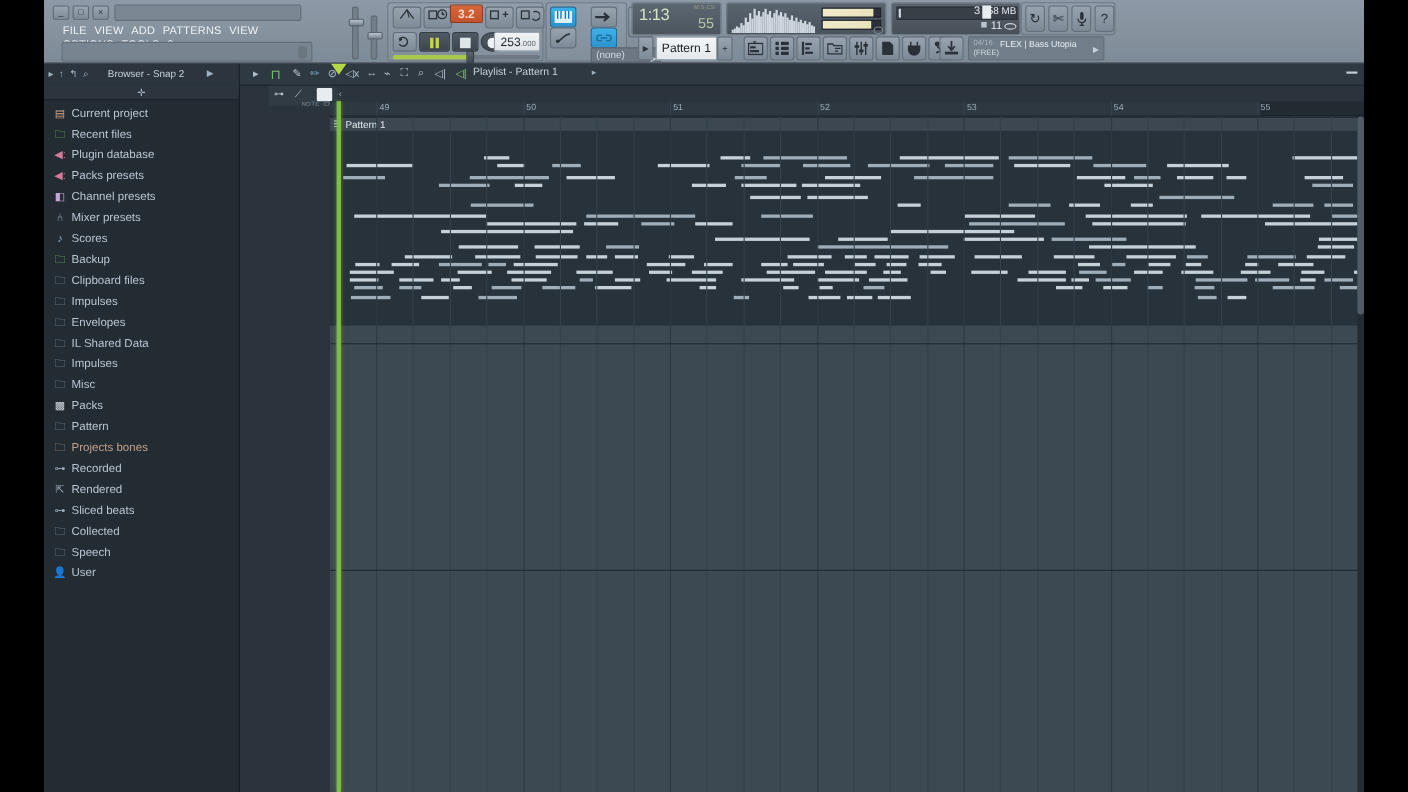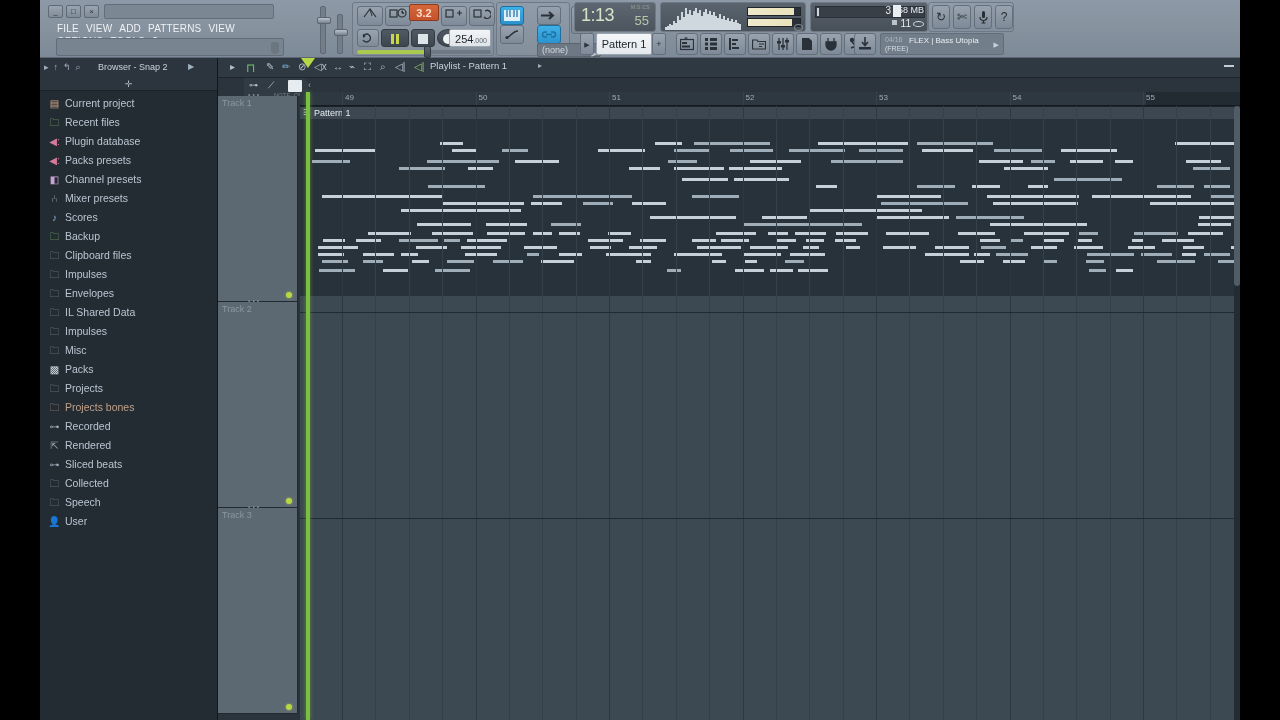--- a/index.html
+++ b/index.html
@@ -105,21 +105,21 @@
     position:absolute; left:40px; top:40px; width:64px; height:14px;
     background:#6d7884; border:1px solid #5a6571; border-radius:2px;
     color:#d2d9e0; font-size:9px; line-height:13px; padding-left:4px;
   }
   #none-arrow { position:absolute; right:3px; top:3px; color:#c3ccd4; font-size:7px; }
 
   
   #timewrap { left:534px; top:2px; width:82px; height:30px;
     background:linear-gradient(180deg,#5d6771,#4c555e); }
   #time-main { position:absolute; left:6px; top:2px; color:#d6e2c6;
-    font-size:18px; font-family:"Liberation Sans", sans-serif; letter-spacing:-.5px; }
+    font-size:15px; font-family:"Liberation Sans", sans-serif; letter-spacing:-.5px; }
   #time-cs { position:absolute; right:6px; top:10px; color:#b6c4a8; font-size:13px; }
   #time-unit { position:absolute; right:5px; top:1px; color:#97a48e; font-size:5px; letter-spacing:.3px; }
 
   
   #wavewrap { left:620px; top:2px; width:146px; height:30px;
     background:linear-gradient(180deg,#5a646e,#4a535c); }
   #waveform { position:absolute; left:4px; top:3px; width:76px; height:24px; overflow:hidden; }
   .wbar { position:absolute; bottom:0; width:2px; background:#cfd8df; }
   #meters { position:absolute; left:86px; top:4px; width:54px; height:20px; }
   .meter { position:absolute; left:0; width:54px; height:9px;
@@ -359,21 +359,21 @@
         <svg width="10" height="10" viewBox="0 0 10 10" style="margin:4px auto; display:block;">
             <rect x="0" y="0" width="10" height="10" fill="#dfe6ea"></rect>
           </svg>
       </div>
       <div class="tbtn dark" style="left:84px; top:26px; width:22px; height:18px; border-radius:50%;">
         <svg width="10" height="10" viewBox="0 0 10 10" style="margin:4px auto; display:block;">
             <circle cx="5" cy="5" r="5" fill="#eef3f6"></circle>
           </svg>
       </div>
       <div id="bpm-display">
-        <span>254</span><span class="dec">.000</span>
+        <span>253</span><span class="dec">.000</span>
       </div>
       <div id="tempo-slider">
         <div id="tempo-fill"></div>
         <div id="tempo-thumb"></div>
       </div>
     </div>
 
     <div id="group2" class="tb-panel">
       <div class="gbtn active" style="left:3px; top:3px;">
         <svg width="16" height="11" viewBox="0 0 16 11" style="margin:3px auto; display:block;">
@@ -590,21 +590,21 @@
         <div class="bitem"><span class="bi-ic" style="color: rgb(154, 168, 180);">⑃</span><span class="bi-lb" style="color: rgb(185, 198, 209);">Mixer presets</span></div>
         <div class="bitem"><span class="bi-ic" style="color: rgb(143, 180, 212);">♪</span><span class="bi-lb" style="color: rgb(185, 198, 209);">Scores</span></div>
         <div class="bitem"><span class="bi-ic" style="color: rgb(127, 196, 107);">🗀</span><span class="bi-lb" style="color: rgb(185, 198, 209);">Backup</span></div>
         <div class="bitem"><span class="bi-ic" style="color: rgb(141, 154, 166);">🗀</span><span class="bi-lb" style="color: rgb(185, 198, 209);">Clipboard files</span></div>
         <div class="bitem"><span class="bi-ic" style="color: rgb(141, 154, 166);">🗀</span><span class="bi-lb" style="color: rgb(185, 198, 209);">Impulses</span></div>
         <div class="bitem"><span class="bi-ic" style="color: rgb(141, 154, 166);">🗀</span><span class="bi-lb" style="color: rgb(185, 198, 209);">Envelopes</span></div>
         <div class="bitem"><span class="bi-ic" style="color: rgb(141, 154, 166);">🗀</span><span class="bi-lb" style="color: rgb(185, 198, 209);">IL Shared Data</span></div>
         <div class="bitem"><span class="bi-ic" style="color: rgb(141, 154, 166);">🗀</span><span class="bi-lb" style="color: rgb(185, 198, 209);">Impulses</span></div>
         <div class="bitem"><span class="bi-ic" style="color: rgb(141, 154, 166);">🗀</span><span class="bi-lb" style="color: rgb(185, 198, 209);">Misc</span></div>
         <div class="bitem"><span class="bi-ic" style="color: rgb(207, 215, 222);">▩</span><span class="bi-lb" style="color: rgb(185, 198, 209);">Packs</span></div>
-        <div class="bitem"><span class="bi-ic" style="color: rgb(141, 154, 166);">🗀</span><span class="bi-lb" style="color: rgb(185, 198, 209);">Projects</span></div>
+        <div class="bitem"><span class="bi-ic" style="color: rgb(141, 154, 166);">🗀</span><span class="bi-lb" style="color: rgb(185, 198, 209);">Pattern</span></div>
         <div class="bitem"><span class="bi-ic" style="color: rgb(194, 154, 126);">🗀</span><span class="bi-lb" style="color: rgb(192, 161, 138);">Projects bones</span></div>
         <div class="bitem"><span class="bi-ic" style="color: rgb(154, 168, 180);">⊶</span><span class="bi-lb" style="color: rgb(185, 198, 209);">Recorded</span></div>
         <div class="bitem"><span class="bi-ic" style="color: rgb(154, 168, 180);">⇱</span><span class="bi-lb" style="color: rgb(185, 198, 209);">Rendered</span></div>
         <div class="bitem"><span class="bi-ic" style="color: rgb(154, 168, 180);">⊶</span><span class="bi-lb" style="color: rgb(185, 198, 209);">Sliced beats</span></div>
         <div class="bitem"><span class="bi-ic" style="color: rgb(141, 154, 166);">🗀</span><span class="bi-lb" style="color: rgb(185, 198, 209);">Collected</span></div>
         <div class="bitem"><span class="bi-ic" style="color: rgb(141, 154, 166);">🗀</span><span class="bi-lb" style="color: rgb(185, 198, 209);">Speech</span></div>
         <div class="bitem"><span class="bi-ic" style="color: rgb(182, 194, 205);">👤</span><span class="bi-lb" style="color: rgb(185, 198, 209);">User</span></div>
       </div>
   </div>
 
@@ -633,37 +633,20 @@
       <span class="ct-ic" style="left:24px;">⟋</span>
       <div id="ct-pat"></div>
       <span id="ct-arrow">‹</span>
       <div id="ct-labels">
         <span style="left:0;">NOTE</span>
         <span style="left:20px;">CHAN</span>
         <span style="left:42px; color:#cfd8df;">PAT</span>
       </div>
     </div>
 
-    <div id="track-col">
-      <div class="track-head" style="top:0; height:206px;">
-        <span class="th-name">Track 1</span>
-        <span class="th-dots">• • •</span>
-        <div class="th-led"></div>
-      </div>
-      <div class="track-head" style="top:206px; height:206px;">
-        <span class="th-name">Track 2</span>
-        <span class="th-dots">• • •</span>
-        <div class="th-led"></div>
-      </div>
-      <div class="track-head" style="top:412px; height:206px;">
-        <span class="th-name">Track 3</span>
-        <span class="th-dots">• • •</span>
-        <div class="th-led"></div>
-      </div>
-    </div>
 
     <div id="ruler">
       <div id="rhl" style="width: 846px;"></div>
     <div class="rtick" style="left: 42px;"></div>
         <div class="rmark" style="left: 45px;">49</div>
         <div class="rtick" style="left: 175.5px;"></div>
         <div class="rmark" style="left: 178.5px;">50</div>
         <div class="rtick" style="left: 309px;"></div>
         <div class="rmark" style="left: 312px;">51</div>
         <div class="rtick" style="left: 442.5px;"></div>

